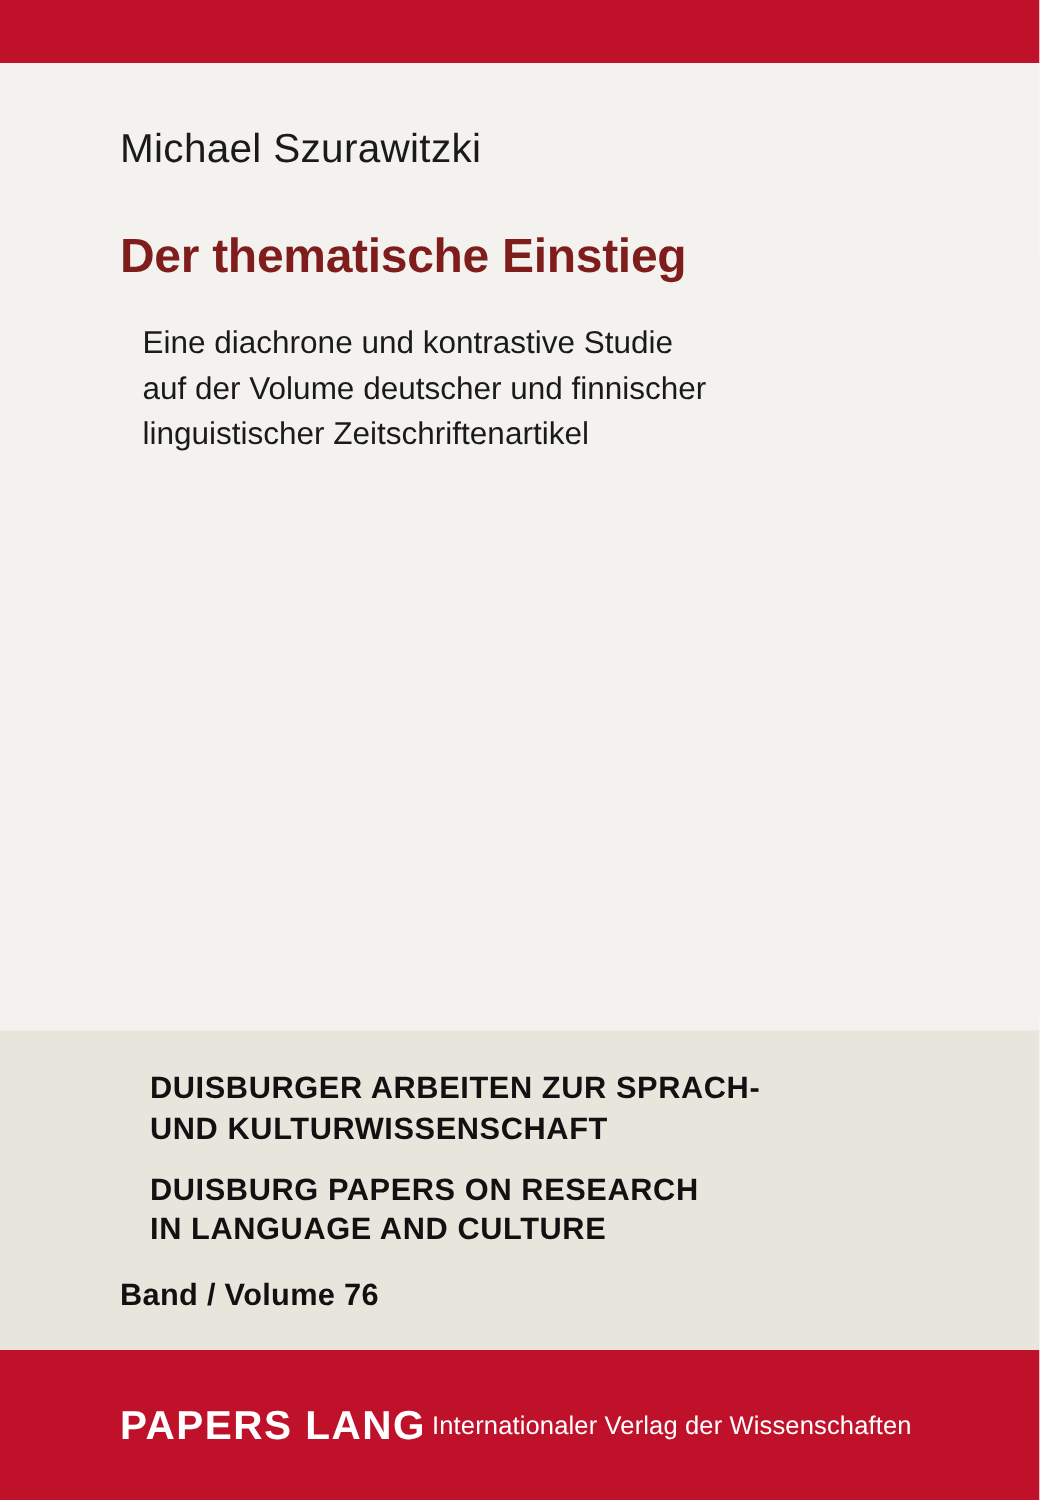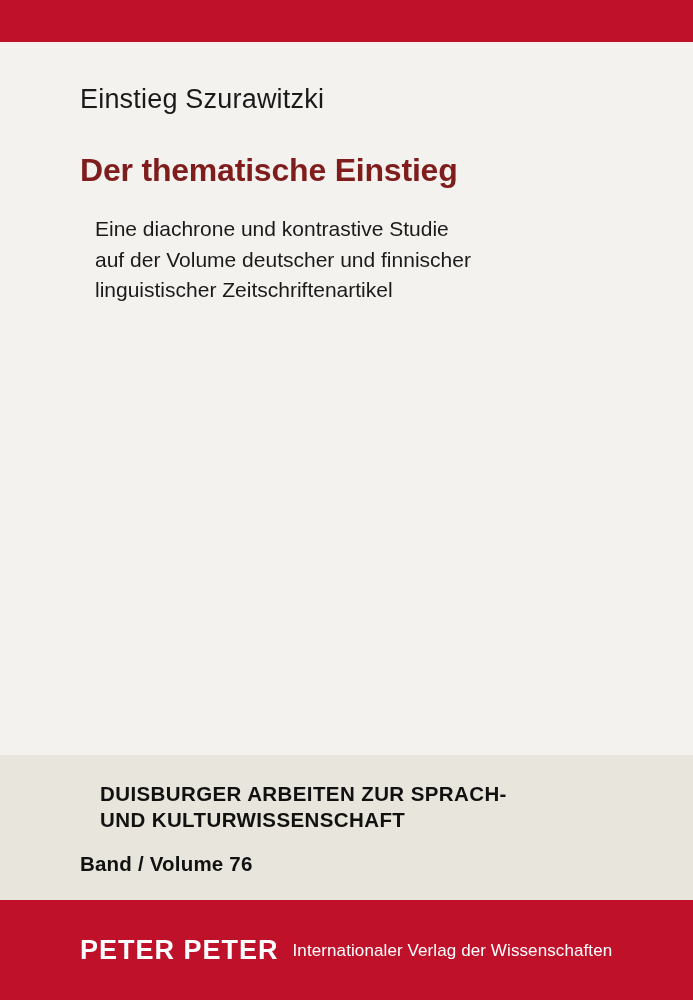--- a/index.html
+++ b/index.html
@@ -100,49 +100,53 @@
   }
   .publisher-name {
     font-size: 27px;
     font-weight: bold;
     color: #ffffff;
     letter-spacing: 1px;
   }
   .publisher-tag {
     font-size: 17px;
     color: #ffffff;
-    margin-left: 14px;
+    margin-left: 4px;
     letter-spacing: 0.1px;
     position: relative;
     top: 1px;
   }
 </style>
 </head>
 <body>
 
 <div class="cover">
 
   <div class="top-band"></div>
 
   <div class="main-area">
-    <div class="author">Einstieg Szurawitzki</div>
+    <div class="author">Michael Szurawitzki</div>
     <h1 class="title">Der thematische Einstieg</h1>
     <div class="subtitle">
       <div>Eine diachrone und kontrastive Studie</div>
       <div>auf der Volume deutscher und finnischer</div>
       <div>linguistischer Zeitschriftenartikel</div>
     </div>
   </div>
 
   <div class="series-band">
     <div class="series-group">
       <div class="series-line">DUISBURGER ARBEITEN ZUR SPRACH-</div>
       <div class="series-line">UND KULTURWISSENSCHAFT</div>
     </div>
+    <div class="series-group">
+      <div class="series-line">DUISBURG PAPERS ON RESEARCH</div>
+      <div class="series-line">IN LANGUAGE AND CULTURE</div>
+    </div>
     <div class="volume">Band / Volume 76</div>
   </div>
 
   <div class="publisher-band">
-    <span class="publisher-name">PETER PETER</span>
+    <span class="publisher-name">PAPERS LANG</span>
     <span class="publisher-tag">Internationaler Verlag der Wissenschaften</span>
   </div>
 
 </div>
 
 </body></html>

